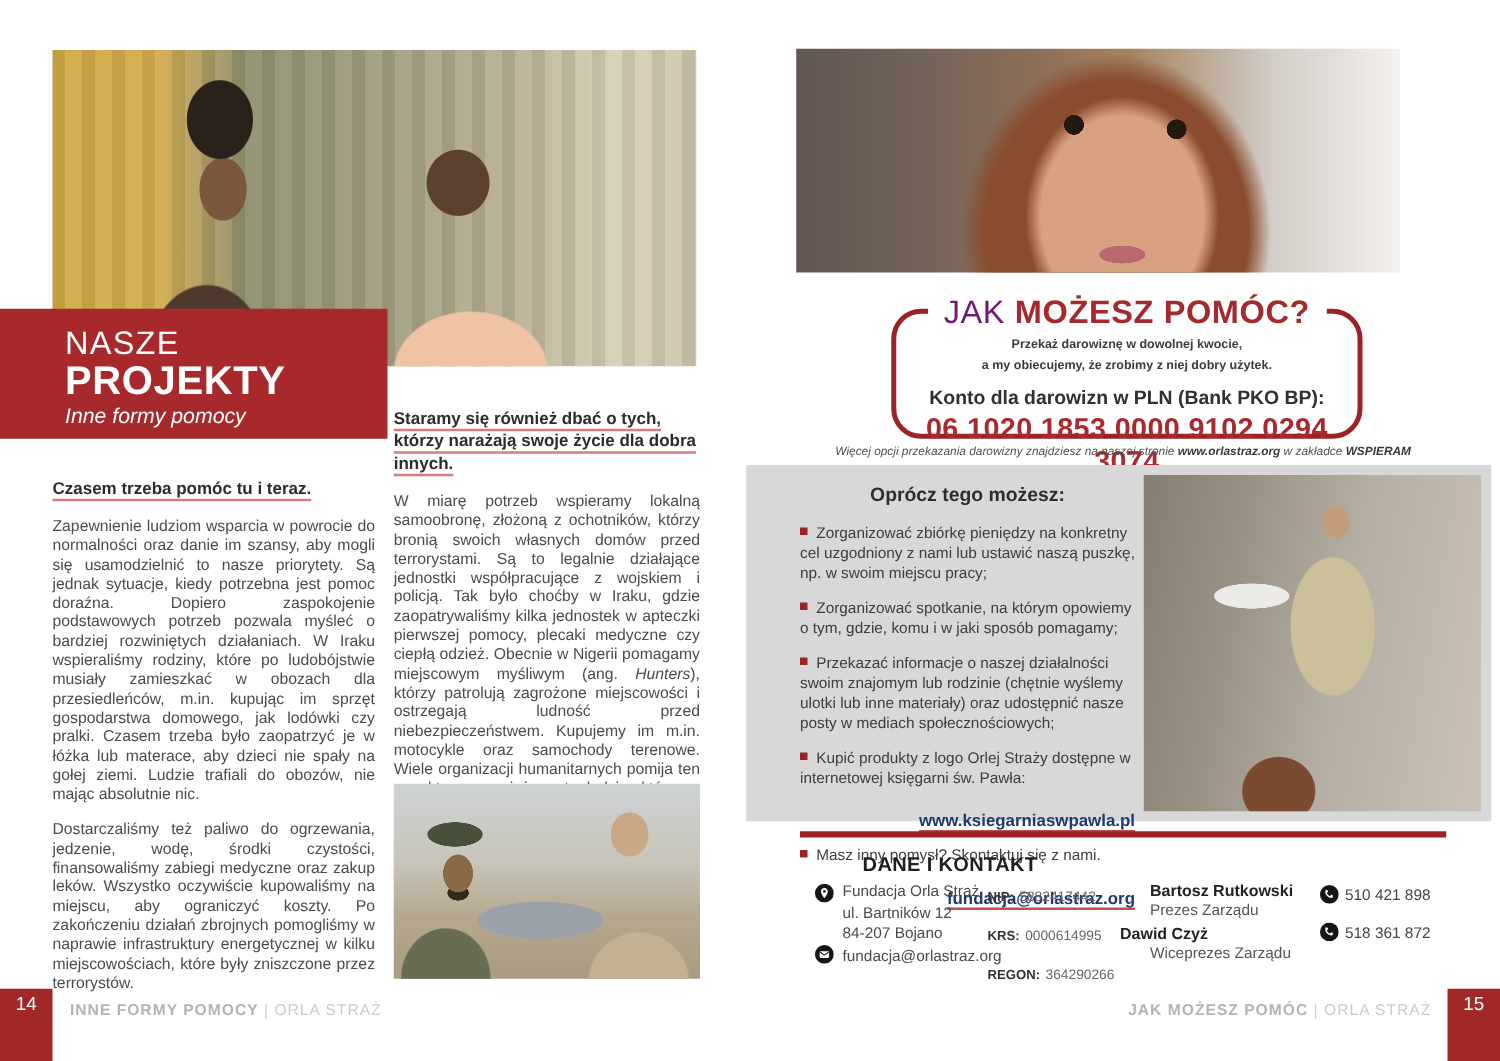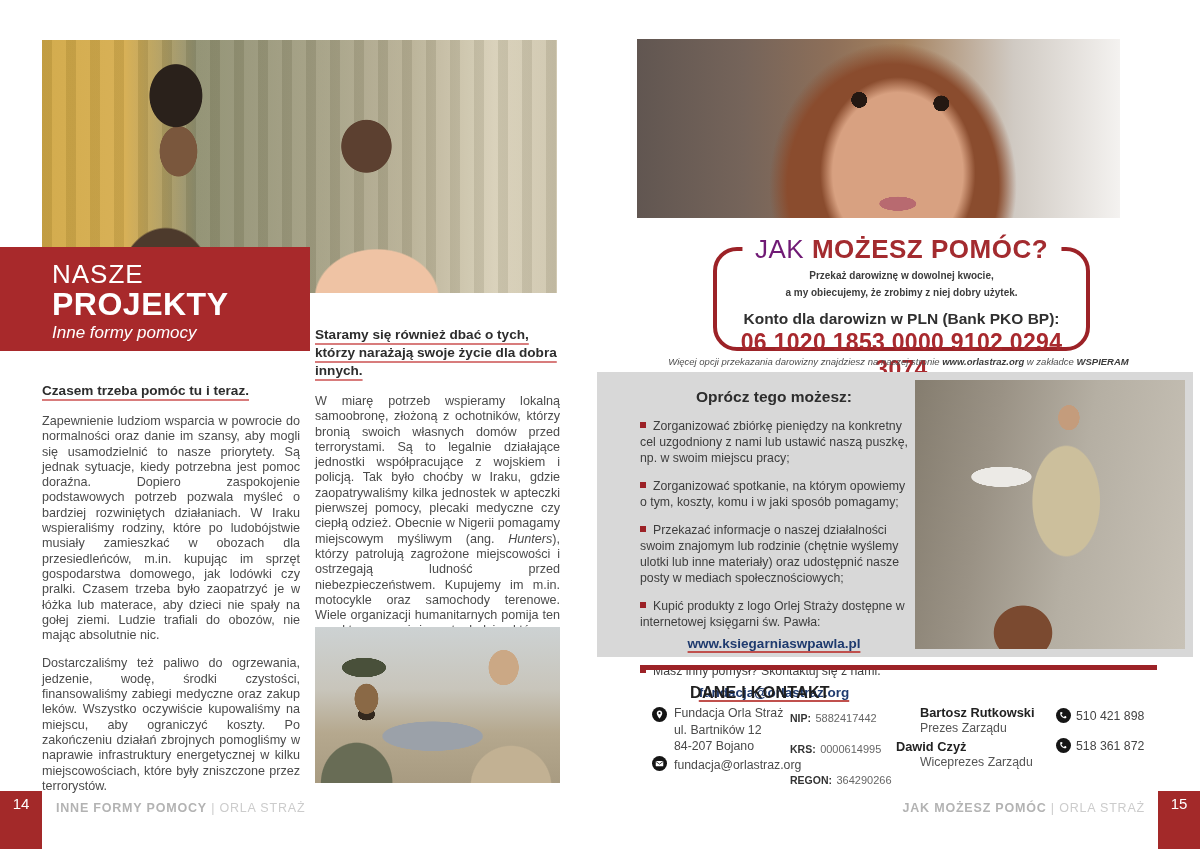--- a/index.html
+++ b/index.html
@@ -85,21 +85,21 @@
   .note { position:absolute; left:640px; top:356px; width:517px; text-align:center;
     font-size:9.5px; font-style:italic; color:#4f4f4f; }
   .note b { color:#3a3a3a; }
 
   
   .gray-box { position:absolute; left:597px; top:372px; width:596px; height:285px; background:#d8d8d8;padding-left:12px; }
   .extra-text { position:absolute; left:43px; top:0; width:268px; }
   .extra-heading { margin-top:16px; text-align:center; font-size:15.5px; font-weight:700; color:#2d2d2d; }
   .extra-item { margin-top:12px; font-size:12.3px; line-height:16px; color:#3d3d3d; }
   .bullet-square { display:inline-block; width:6px; height:6px; background:#9c2227; margin-right:7px; vertical-align:2px; }
-  .extra-link { display:block; margin-top:6px; text-align:center; font-size:13.5px; font-weight:700;
+  .extra-link { display:block; margin-top:19px; text-align:right; font-size:13.5px; font-weight:700;
     color:#1e3a6e; text-decoration:underline; text-decoration-color:#c0504d; text-decoration-thickness:2px; text-underline-offset:3px; }
 
   
   .red-bar { position:absolute; left:640px; top:665px; width:517px; height:5px; background:#9c2227; }
   .contact-heading { position:absolute; left:640px; top:684px; width:240px; text-align:center;
     font-size:16px; font-weight:800; color:#1f1f1f; letter-spacing:0.3px; }
   .c-small { font-size:12.3px; line-height:16.5px; color:#4a4a4a; }
   .c-org { position:absolute; left:674px; top:705px; width:140px; }
   .c-email { position:absolute; left:674px; top:757px; }
   .c-icon { position:absolute; width:15px; height:15px; }
@@ -158,21 +158,21 @@
   </div>
 
   <div class="note">
     <span>Więcej opcji przekazania darowizny znajdziesz na naszej stronie </span><b>www.orlastraz.org</b><span> w zakładce </span><b>WSPIERAM</b>
   </div>
 
   <div class="gray-box">
     <div class="extra-text">
       <div class="extra-heading">Oprócz tego możesz:</div>
       <div class="extra-item"><span class="bullet-square"></span><span>Zorganizować zbiórkę pieniędzy na konkretny cel uzgodniony z nami lub ustawić naszą puszkę, np. w swoim miejscu pracy;</span></div>
-      <div class="extra-item"><span class="bullet-square"></span><span>Zorganizować spotkanie, na którym opowiemy o tym, koszty, komu i w jaki sposób pomagamy;</span></div>
+      <div class="extra-item"><span class="bullet-square"></span><span>Zorganizować spotkanie, na którym opowiemy o tym, gdzie, komu i w jaki sposób pomagamy;</span></div>
       <div class="extra-item"><span class="bullet-square"></span><span>Przekazać informacje o naszej działalności swoim znajomym lub rodzinie (chętnie wyślemy ulotki lub inne materiały) oraz udostępnić nasze posty w mediach społecznościowych;</span></div>
       <div class="extra-item"><span class="bullet-square"></span><span>Kupić produkty z logo Orlej Straży dostępne w internetowej księgarni św. Pawła:</span></div>
       <a class="extra-link" href="#">www.ksiegarniaswpawla.pl</a>
       <div class="extra-item"><span class="bullet-square"></span><span>Masz inny pomysł? Skontaktuj się z nami.</span></div>
       <a class="extra-link" href="#">fundacja@orlastraz.org</a>
     </div>
     <div class="photo photo-speaker"></div>
   </div>
 
   <div class="red-bar"></div>

